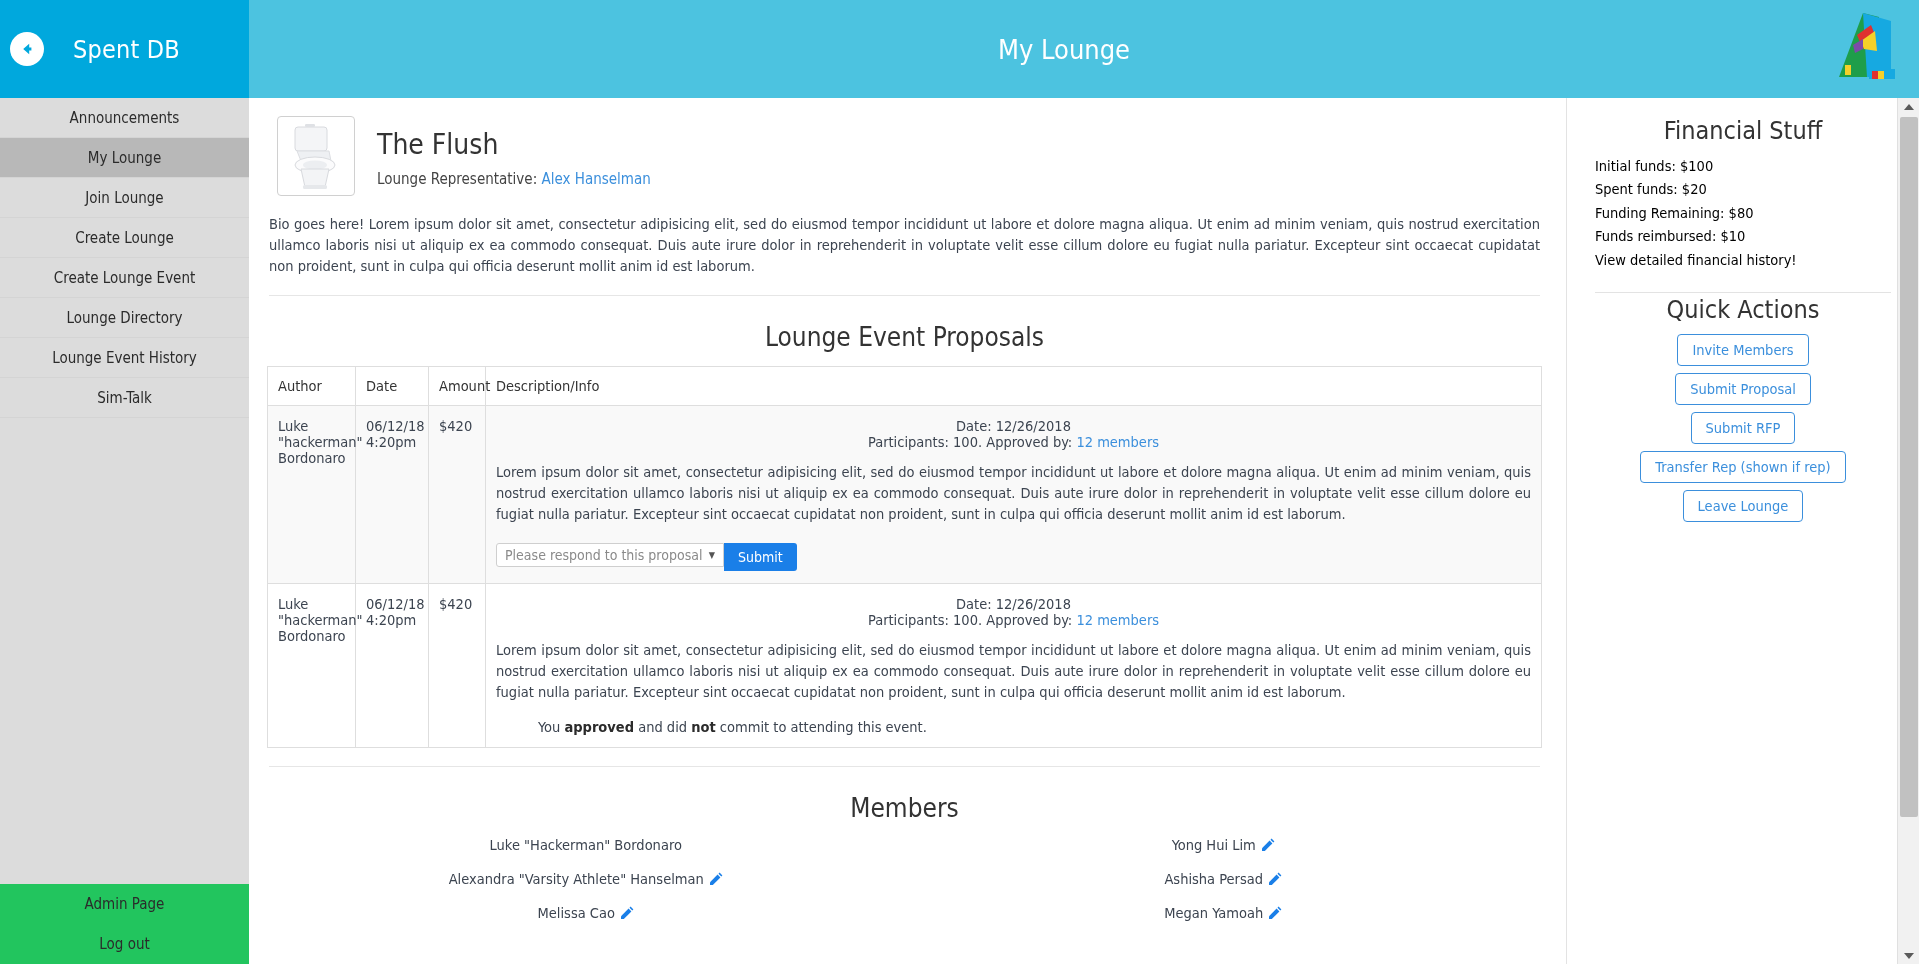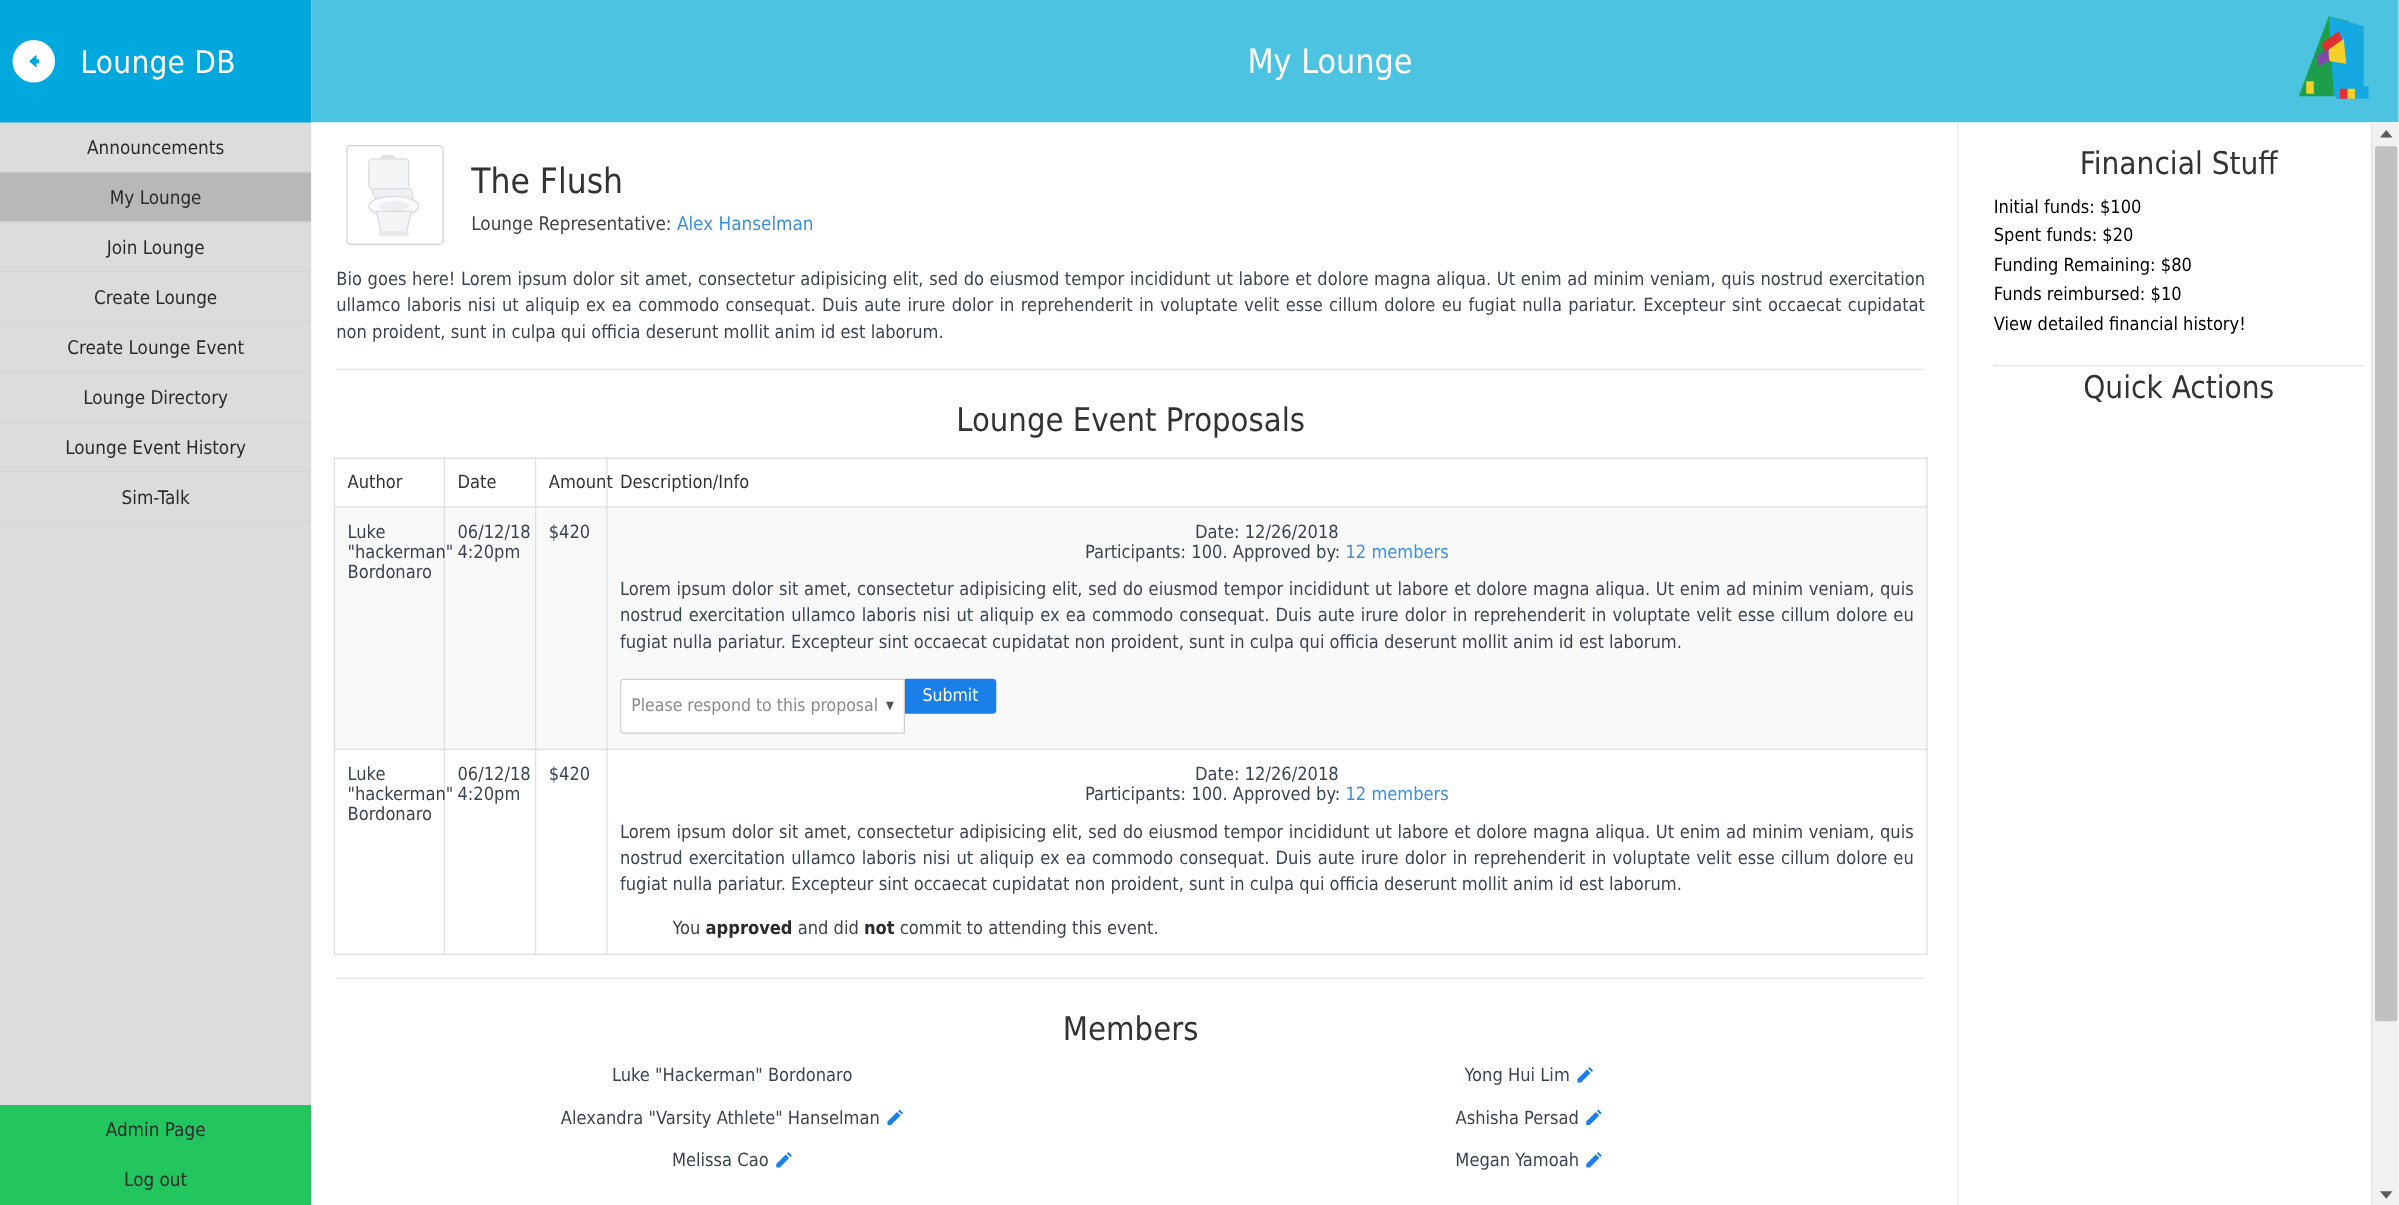--- a/index.html
+++ b/index.html
@@ -127,21 +127,21 @@
   #proposals tr.striped td { background: #f9f9f9; }
   .col-author { width: 88px; }
   .col-date   { width: 73px; }
   .col-amt    { width: 57px; }
   .meta-row { display: flex; align-items: center; flex-direction: column; }
   .meta-left { flex: 1 1 auto; }
   .meta-right { flex: 0 0 auto; text-align: right; }
   .prop-body { margin-top: 12px; line-height: 1.45; text-align: justify; }
   .respond-row { margin-top: 18px; display: flex; align-items: stretch; }
   .respond-select {
-    width: 228px; height: 44px;
+    width: 228px; height: 24px;
     border: 1px solid #cfcfcf; border-radius: 3px 0 0 3px;
     background: #fff; color: #8a8a8a; font-size: 14px;
     display: flex; align-items: center; padding: 0 8px;
     position: relative; cursor: pointer;
     font-family: inherit;
   }
   .respond-select .caret {
     position: absolute; right: 8px; font-size: 9px; color: #555;
   }
   .submit-btn {
@@ -207,21 +207,21 @@
 <body>
 
 <nav id="sidebar">
   <div id="sidebar-header">
     <div id="back-btn">
       <svg width="22" height="22" viewBox="0 0 22 22" aria-hidden="true">
         <circle cx="11" cy="11" r="11" fill="#ffffff"></circle>
         <path d="M13.2 5.8 L7.2 11 L13.2 16.2 L13.2 12.6 L15.4 12.6 L15.4 9.4 L13.2 9.4 Z" fill="#00a8dd"></path>
       </svg>
     </div>
-    <div id="brand">Lounge DB</div>
+    <div id="brand">Spent DB</div>
   </div>
 
   <div id="nav-list">
     <div class="nav-item">Announcements</div>
     <div class="nav-item active">My Lounge</div>
     <div class="nav-item">Join Lounge</div>
     <div class="nav-item">Create Lounge</div>
     <div class="nav-item">Create Lounge Event</div>
     <div class="nav-item">Lounge Directory</div>
     <div class="nav-item">Lounge Event History</div>
@@ -371,20 +371,27 @@
       <h2 class="aside-title">Financial Stuff</h2>
       <div class="fin-line">Initial funds: $100</div>
       <div class="fin-line">Spent funds: $20</div>
       <div class="fin-line">Funding Remaining: $80</div>
       <div class="fin-line">Funds reimbursed: $10</div>
       <div class="fin-line link">View detailed financial history!</div>
 
       <div class="aside-hr"></div>
 
       <h2 class="aside-title" id="qa-title">Quick Actions</h2>
+      <div id="quick-actions">
+        <button class="qa-btn">Invite Members</button>
+        <button class="qa-btn">Submit Proposal</button>
+        <button class="qa-btn">Submit RFP</button>
+        <button class="qa-btn">Transfer Rep (shown if rep)</button>
+        <button class="qa-btn">Leave Lounge</button>
+      </div>
     </aside>
 
     <div id="scrollbar">
       <div id="sb-up">
           <div class="sb-tri up"></div>
         </div>
       <div id="sb-thumb"></div>
       <div id="sb-down">
           <div class="sb-tri down"></div>
         </div>

